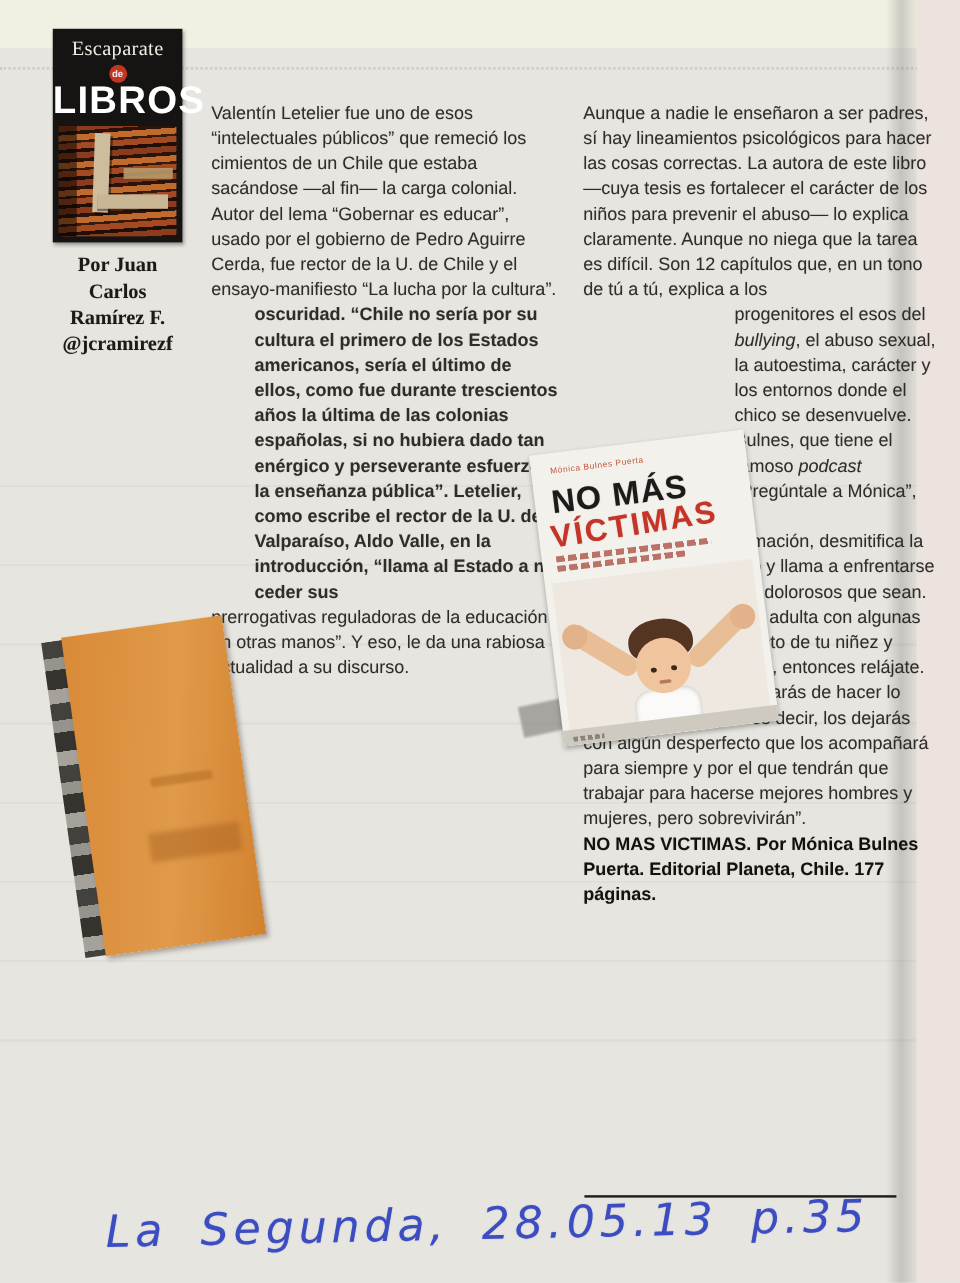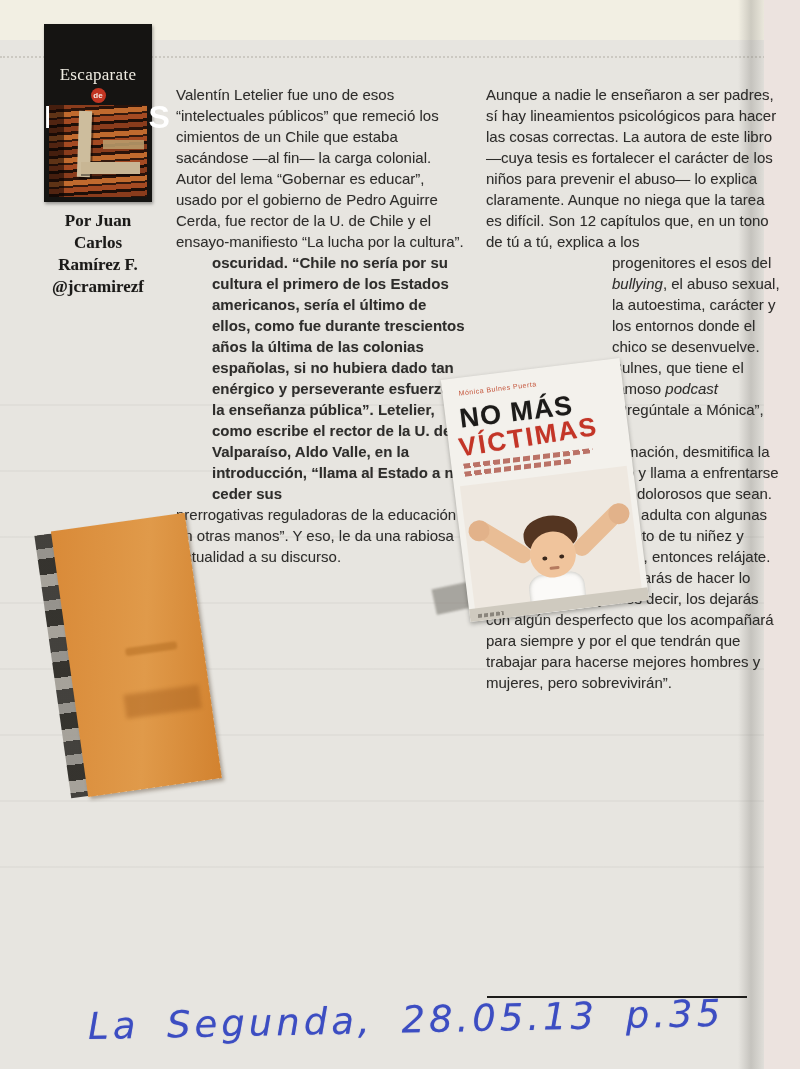--- a/index.html
+++ b/index.html
@@ -13,21 +13,21 @@
   .right-band{position:absolute;top:0;right:36px;width:26px;height:1069px;
               background:linear-gradient(90deg,rgba(110,108,102,0),rgba(110,108,102,.28),rgba(110,108,102,.06));}
   .right-edge{position:absolute;top:0;right:0;width:36px;height:1069px;background:#ece3df;}
   .ghost-lines{position:absolute;left:0;top:340px;width:800px;height:560px;opacity:.05;pointer-events:none;
                background:repeating-linear-gradient(180deg,transparent 0 64px,#5a5a55 64px 66px);}
 
   
   .masthead{position:absolute;left:44px;top:24px;width:108px;height:178px;
             background:#151412;box-shadow:1px 2px 3px rgba(0,0,0,.35);padding:0;}
   .m-title{color:#efece2;font-family:"Liberation Serif",serif;font-size:17px;
-           text-align:center;padding-top:7px;letter-spacing:.3px;margin-top:34px;}
+           text-align:center;padding-top:7px;letter-spacing:.3px;}
   .m-de{width:15px;height:15px;border-radius:50%;background:#c23522;margin:3px auto 1px auto;
         color:#f4e9e2;font-size:8px;line-height:15px;text-align:center;font-weight:bold;}
   .m-libros{color:#ffffff;font-size:32px;font-weight:bold;letter-spacing:1px;text-align:center;line-height:26px;}
   .m-photo{position:absolute;left:5px;right:5px;bottom:5px;height:92px;overflow:hidden;
            background:repeating-linear-gradient(176deg,#8a3c1c 0 5px,#2a130a 5px 8px,#c06a2e 8px 13px,
                       #351a0e 13px 15px,#a44a22 15px 20px,#1e0f08 20px 23px);}
   .m-photo .spv{position:absolute;left:30%;top:6%;width:13px;height:72%;background:#cdbd9d;
                 transform:rotate(2deg);box-shadow:2px 2px 0 rgba(0,0,0,.45);}
   .m-photo .sph{position:absolute;left:33%;top:62%;width:60%;height:12px;background:#c8b694;
                 box-shadow:0 2px 0 rgba(0,0,0,.4);}
@@ -143,20 +143,21 @@
   <article class="col col1">
     <p>Valentín Letelier fue uno de esos “intelectuales públicos” que remeció los cimientos de un Chile que estaba sacándose —al fin— la carga colonial. Autor del lema “Gobernar es educar”, usado por el gobierno de Pedro Aguirre Cerda, fue rector de la U. de Chile y el ensayo-manifiesto “La lucha por la cultura”.</p>
     <p class="indented">oscuridad. “Chile no sería por su cultura el primero de los Estados americanos, sería el último de ellos, como fue durante trescientos años la última de las colonias españolas, si no hubiera dado tan enérgico y perseverante esfuerzo a la enseñanza pública”. Letelier, como escribe el rector de la U. de Valparaíso, Aldo Valle, en la introducción, “llama al Estado a no ceder sus</p>
     <p>prerrogativas reguladoras de la educación en otras manos”. Y eso, le da una rabiosa actualidad a su discurso.</p>
   </article>
 
   <article class="col col2">
     <p>Aunque a nadie le enseñaron a ser padres, sí hay lineamientos psicológicos para hacer las cosas correctas. La autora de este libro —cuya tesis es fortalecer el carácter de los niños para prevenir el abuso— lo explica claramente. Aunque no niega que la tarea es difícil. Son 12 capítulos que, en un tono de tú a tú, explica a los</p>
     <div class="wrapblock"><span>progenitores el esos del </span><span class="it">bullying</span><span>, el abuso sexual, la autoestima, carácter y los entornos donde el chico se desenvuelve. Bulnes, que tiene el famoso </span><span class="it">podcast</span><span> “Pregúntale a Mónica”, es</span></div>
     <p>generosa con la información, desmitifica la idea del papá perfecto y llama a enfrentarse a los hechos, por muy dolorosos que sean. “Si tú llegaste a la vida adulta con algunas particularidades producto de tu niñez y estás saliendo adelante, entonces relájate. Seguramente te encargarás de hacer lo mismo con tus hijos: es decir, los dejarás con algún desperfecto que los acompañará para siempre y por el que tendrán que trabajar para hacerse mejores hombres y mujeres, pero sobrevivirán”.</p>
+    <p class="credit">NO MAS VICTIMAS. Por Mónica Bulnes Puerta. Editorial Planeta, Chile. 177 páginas.</p>
   </article>
 
   <div class="cover-shadow"></div>
   <div class="book-cover">
     <div class="c-author">Mónica Bulnes Puerta</div>
     <div class="c-t1">NO MÁS</div>
     <div class="c-t2">VÍCTIMAS</div>
     <div class="c-sub1"></div>
     <div class="c-sub2"></div>
     <div class="kid-photo">

